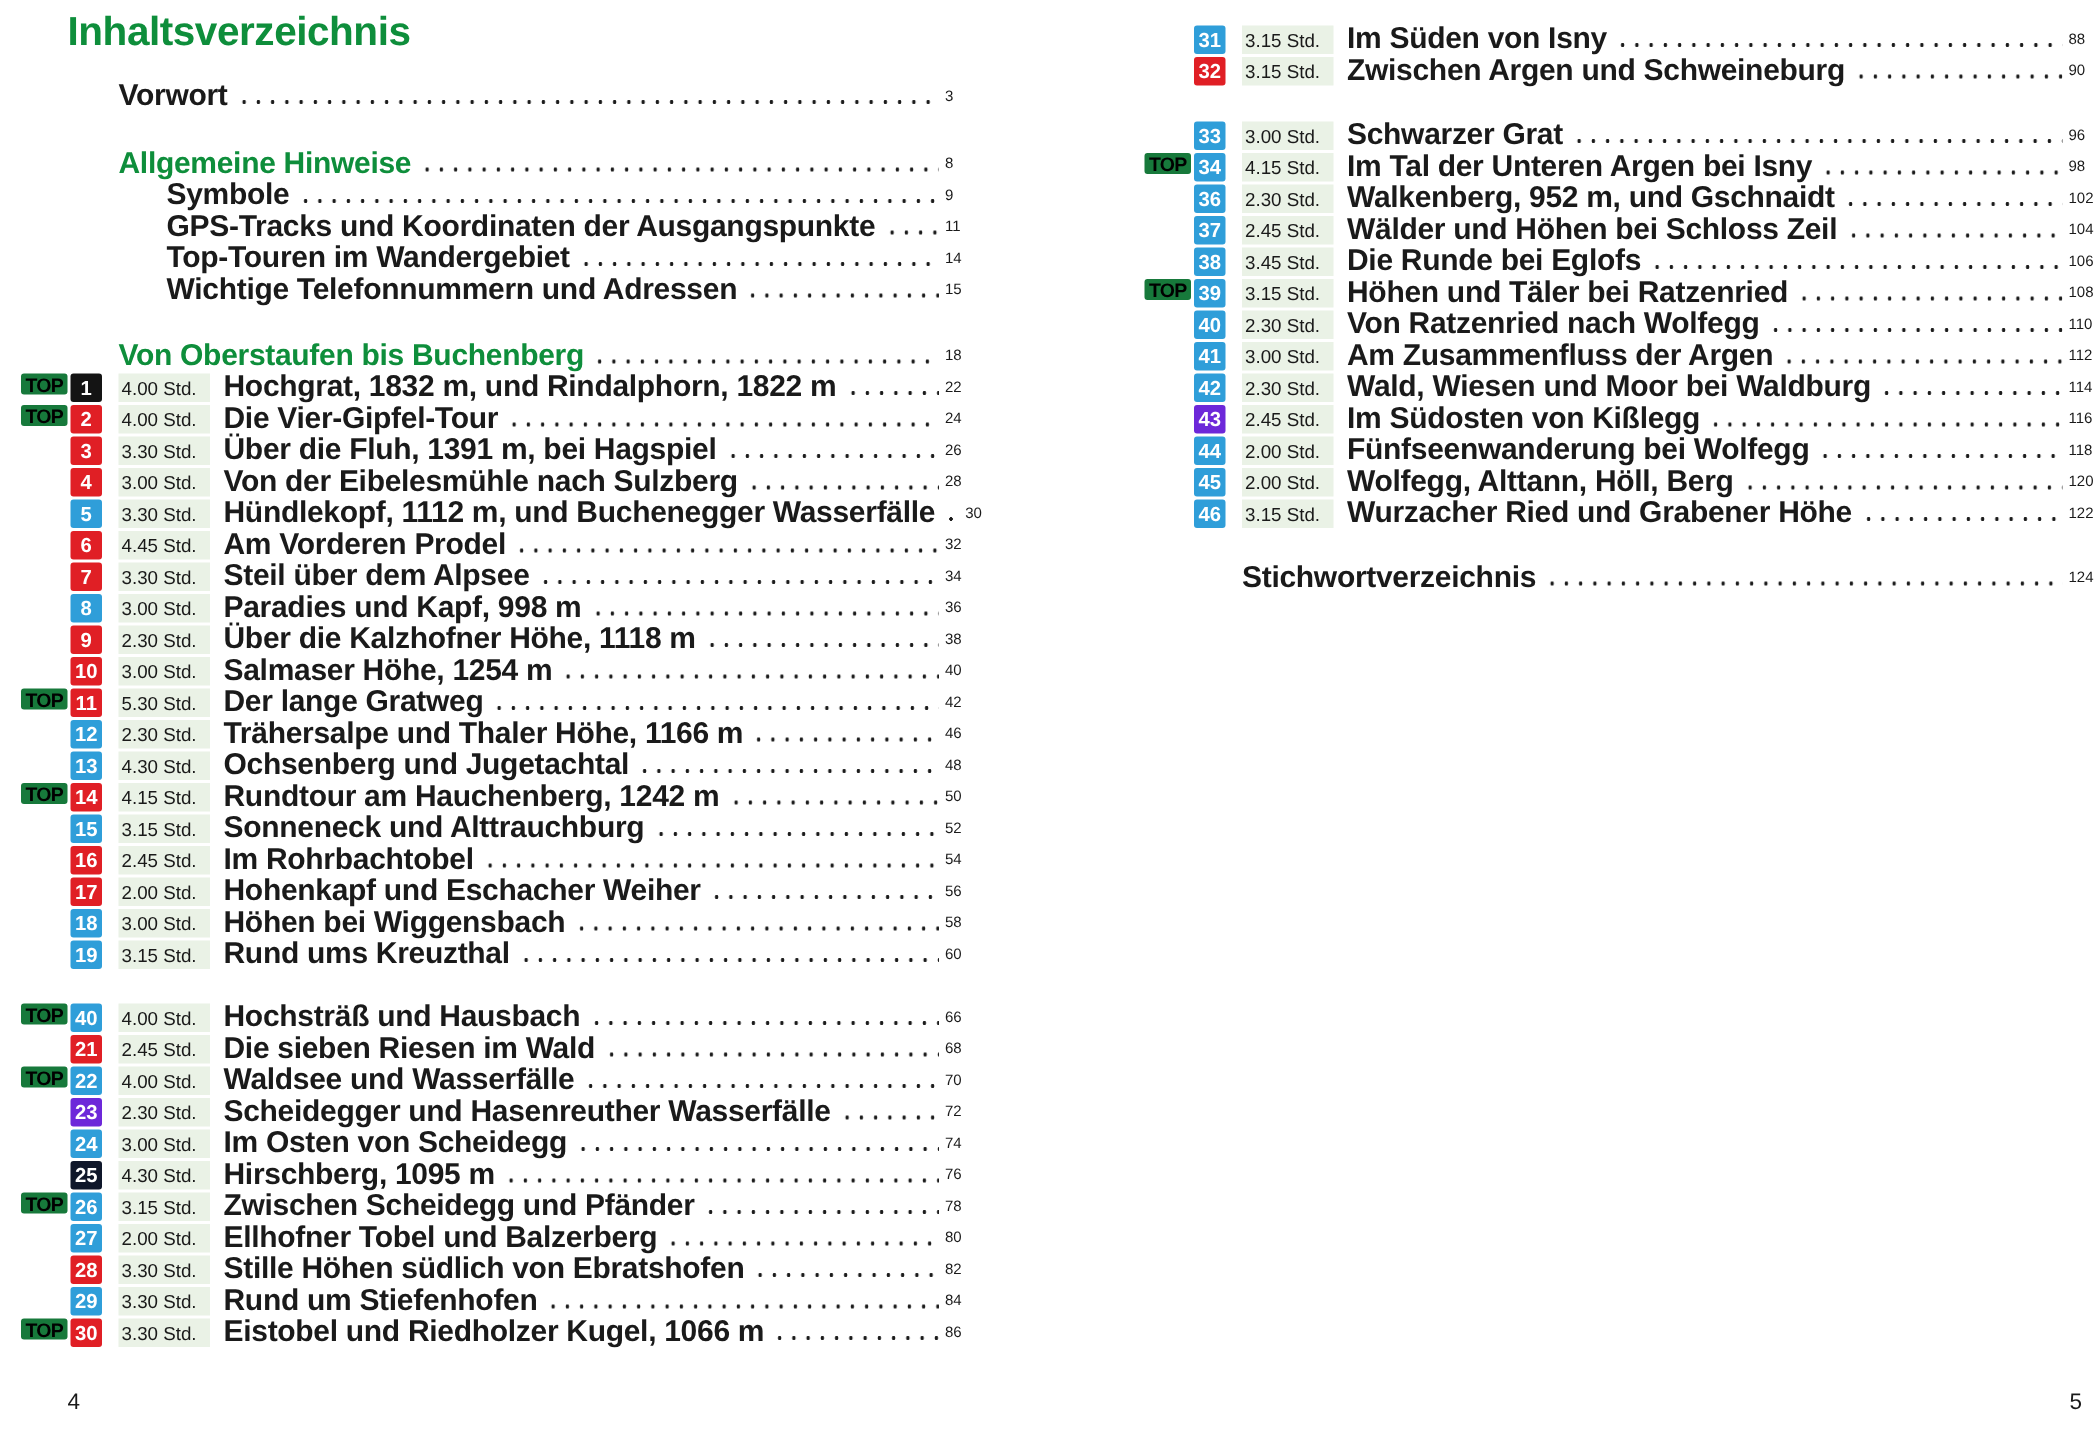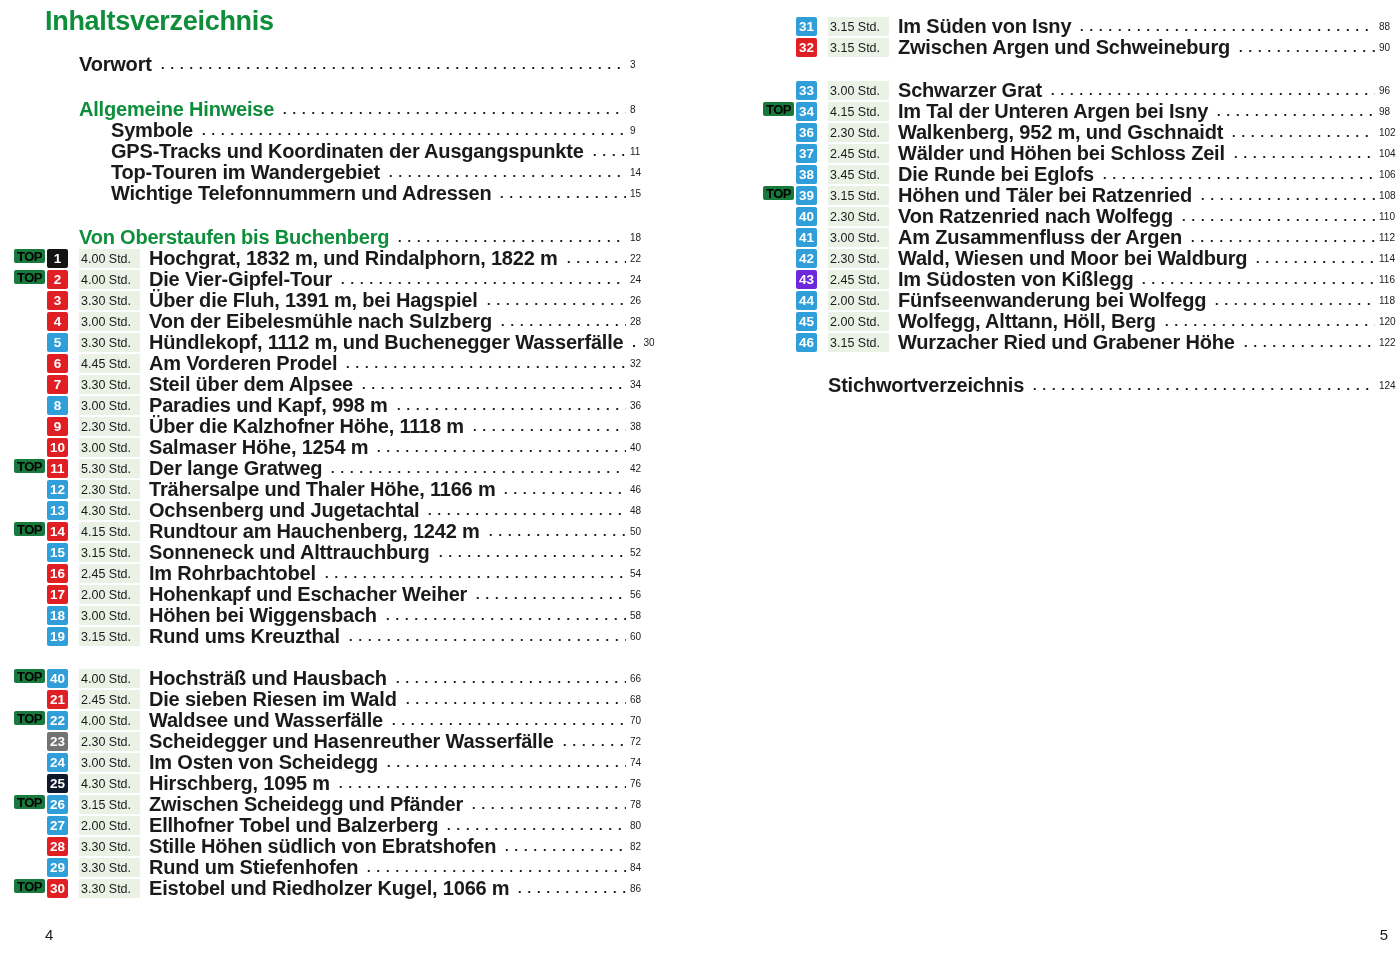--- a/index.html
+++ b/index.html
@@ -328,21 +328,21 @@
           <div class="num-badge" style="background: rgb(47, 158, 217);">22</div>
         </div>
         <div class="cell-dur">4.00 Std.</div>
         <div class="label">Waldsee und Wasserfälle</div>
         <div class="leader"></div>
         <div class="pnum">70</div>
       </div>
       <div class="row tour">
         <div class="cell-top"></div>
         <div class="cell-num">
-          <div class="num-badge" style="background: #737373;">23</div>
+          <div class="num-badge" style="background: #6d28d9;">23</div>
         </div>
         <div class="cell-dur">2.30 Std.</div>
         <div class="label">Scheidegger und Hasenreuther Wasserfälle</div>
         <div class="leader"></div>
         <div class="pnum">72</div>
       </div>
       <div class="row tour">
         <div class="cell-top"></div>
         <div class="cell-num">
           <div class="num-badge" style="background: rgb(47, 158, 217);">24</div>

